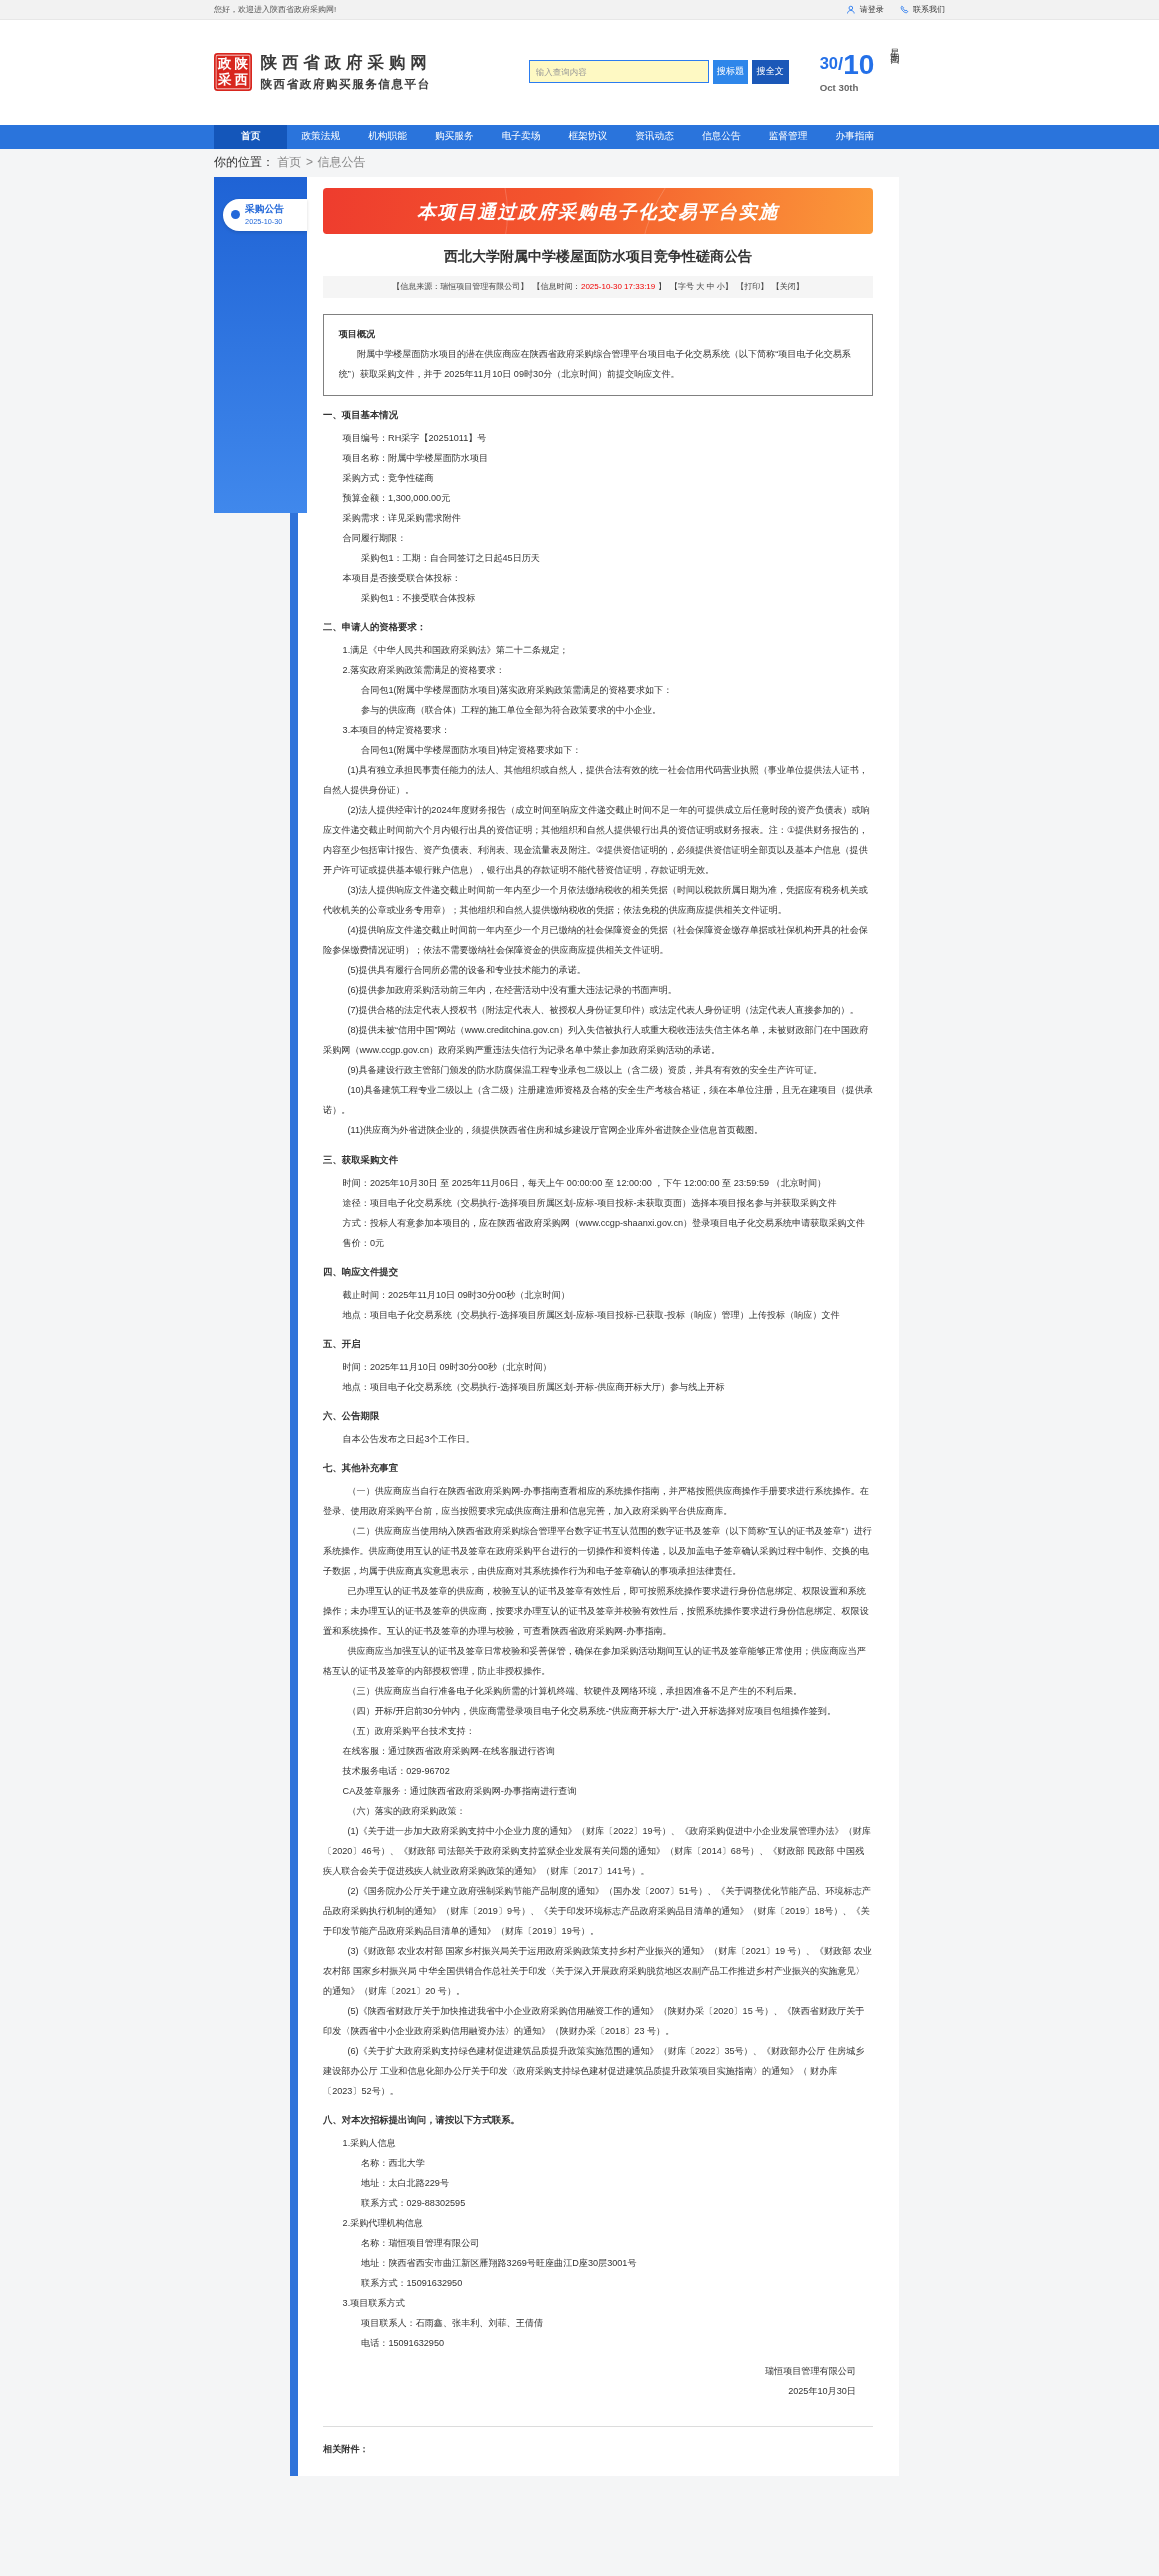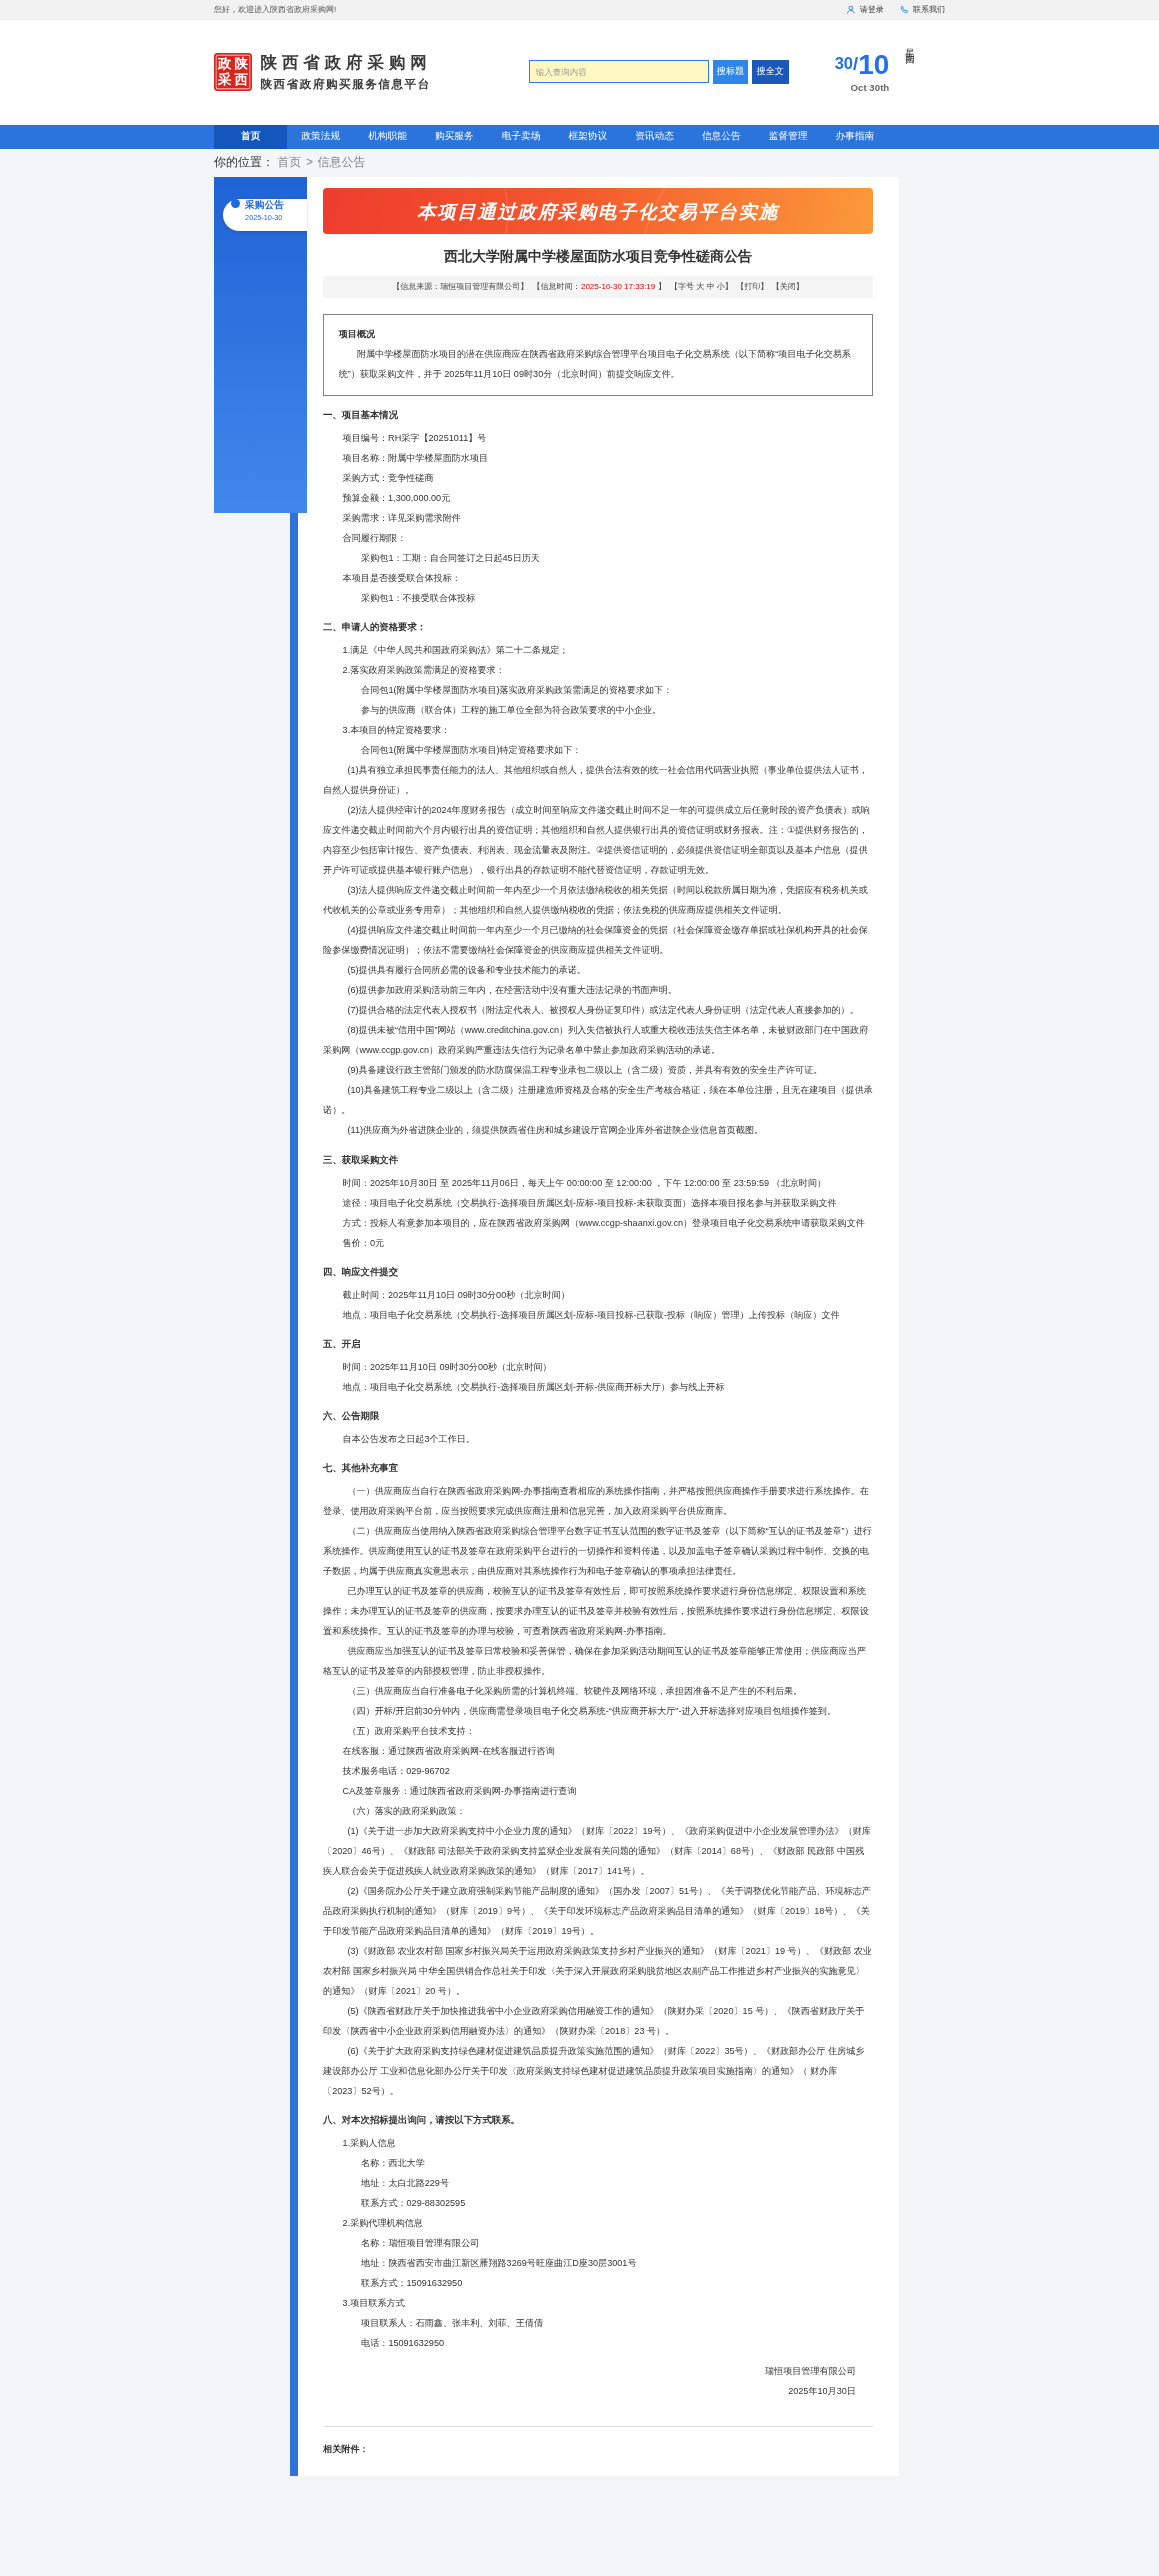--- a/index.html
+++ b/index.html
@@ -20,21 +20,21 @@
   .seal { width:38px; height:38px; background:#d8261e; border-radius:3.7px; display:grid; grid-template-columns:1fr 1fr; place-items:center; padding:2.4px; box-shadow:inset 0 0 0 1.8px #d8261e, inset 0 0 0 2.4px #fff; }
   .seal span { color:#fff; font-weight:bold; font-size:13.4px; line-height:16px; }
   .site-title { font-size:16.5px; font-weight:bold; letter-spacing:4.9px; color:#3a3a3a; }
   .site-subtitle { font-size:11.6px; font-weight:bold; letter-spacing:1.5px; color:#3a3a3a; margin-top:3.7px; }
   .search { display:flex; align-items:center; margin-left:97px; }
   .search input { width:180px; height:23px; border:1.2px solid #2b7cf0; outline:none; padding:0 6.1px; font-size:8.5px; color:#333; background:#fef9c3; }
   .search input::placeholder { color:#999; }
   .search button { height:24.4px; border:none; color:#fff; font-size:9.1px; cursor:pointer; }
   .btn-t { width:35px; background:#2e86ea; margin-left:4.3px; }
   .btn-f { width:37px; background:#1b58b8; margin-left:3.7px; }
-  .datebox { margin-left:46px; text-align:right; }
+  .datebox { margin-left:31px; text-align:left; }
   .dline { color:#2470e8; font-weight:bold; line-height:1; }
   .dd { font-size:16.5px; vertical-align:4.9px; }
   .dslash { font-size:18.3px; vertical-align:3.7px; }
   .dm { font-size:28px; }
   .den { font-size:9.7px; font-weight:bold; color:#666; margin-top:3.7px; }
   .weekday { writing-mode:vertical-rl; font-size:9.1px; color:#333; letter-spacing:4.3px; margin-left:13.4px; height:52px; margin-bottom:11px; }
 
   
   nav { background:#2a74dc; }
   .nav-inner { display:flex; height:24.4px; align-items:stretch; }
@@ -44,21 +44,21 @@
   
   .crumbwrap { padding:4.9px 0 6.1px; }
   .breadcrumb { font-size:12px; color:#333; }
   .breadcrumb a { color:#888; text-decoration:none; cursor:pointer; }
   .breadcrumb .sep { color:#888; margin:0 1.2px; }
 
   
   .main-wrap { display:flex; align-items:stretch; padding-bottom:0; }
   .side { width:84px; display:flex; flex-direction:column; margin-right:-8.5px; position:relative; z-index:2; }
   .side-box { width:93px; height:336px; background:linear-gradient(180deg,#1f63d5 0%,#4088ec 100%); }
-  .side-pill { margin-top:22px; margin-left:8.5px; background:#fff; border-radius:16px 0 0 16px; height:32px; display:flex; align-items:flex-start; padding-left:8px; gap:5.5px; box-shadow:0 1.2px 3.7px rgba(0,0,0,.15); }
+  .side-pill { margin-top:22px; margin-left:8.5px; background:#fff; border-radius:16px 0 0 16px; height:32px; display:flex; align-items:center; padding-left:8px; gap:5.5px; box-shadow:0 1.2px 3.7px rgba(0,0,0,.15); }
   .side-dot { width:9.1px; height:9.1px; border-radius:50%; background:#2368d9; flex:none; }
   .side-cat { color:#2368d9; font-size:9.7px; font-weight:bold; }
   .side-date { color:#2368d9; font-size:7.3px; margin-top:1.2px; }
 
   .card { width:609px; background:#fff; border-left:8.5px solid #2f73da; padding:11.6px 25.6px 17px; }
 
   .banner { height:46px; border-radius:3.7px; background:linear-gradient(100deg,#ee3c2e 0%,#f4582d 45%,#fb9a3a 100%); display:flex; align-items:center; justify-content:center; color:#fff; font-size:18.3px; font-weight:bold; font-style:italic; letter-spacing:1.8px; position:relative; overflow:hidden; }
   .banner::before, .banner::after { content:""; position:absolute; border:1.2px solid rgba(255,255,255,.18); border-radius:50%; }
   .banner::before { width:256px; height:256px; left:-73px; top:-104px; }
   .banner::after { width:317px; height:317px; right:-85px; top:-73px; }

